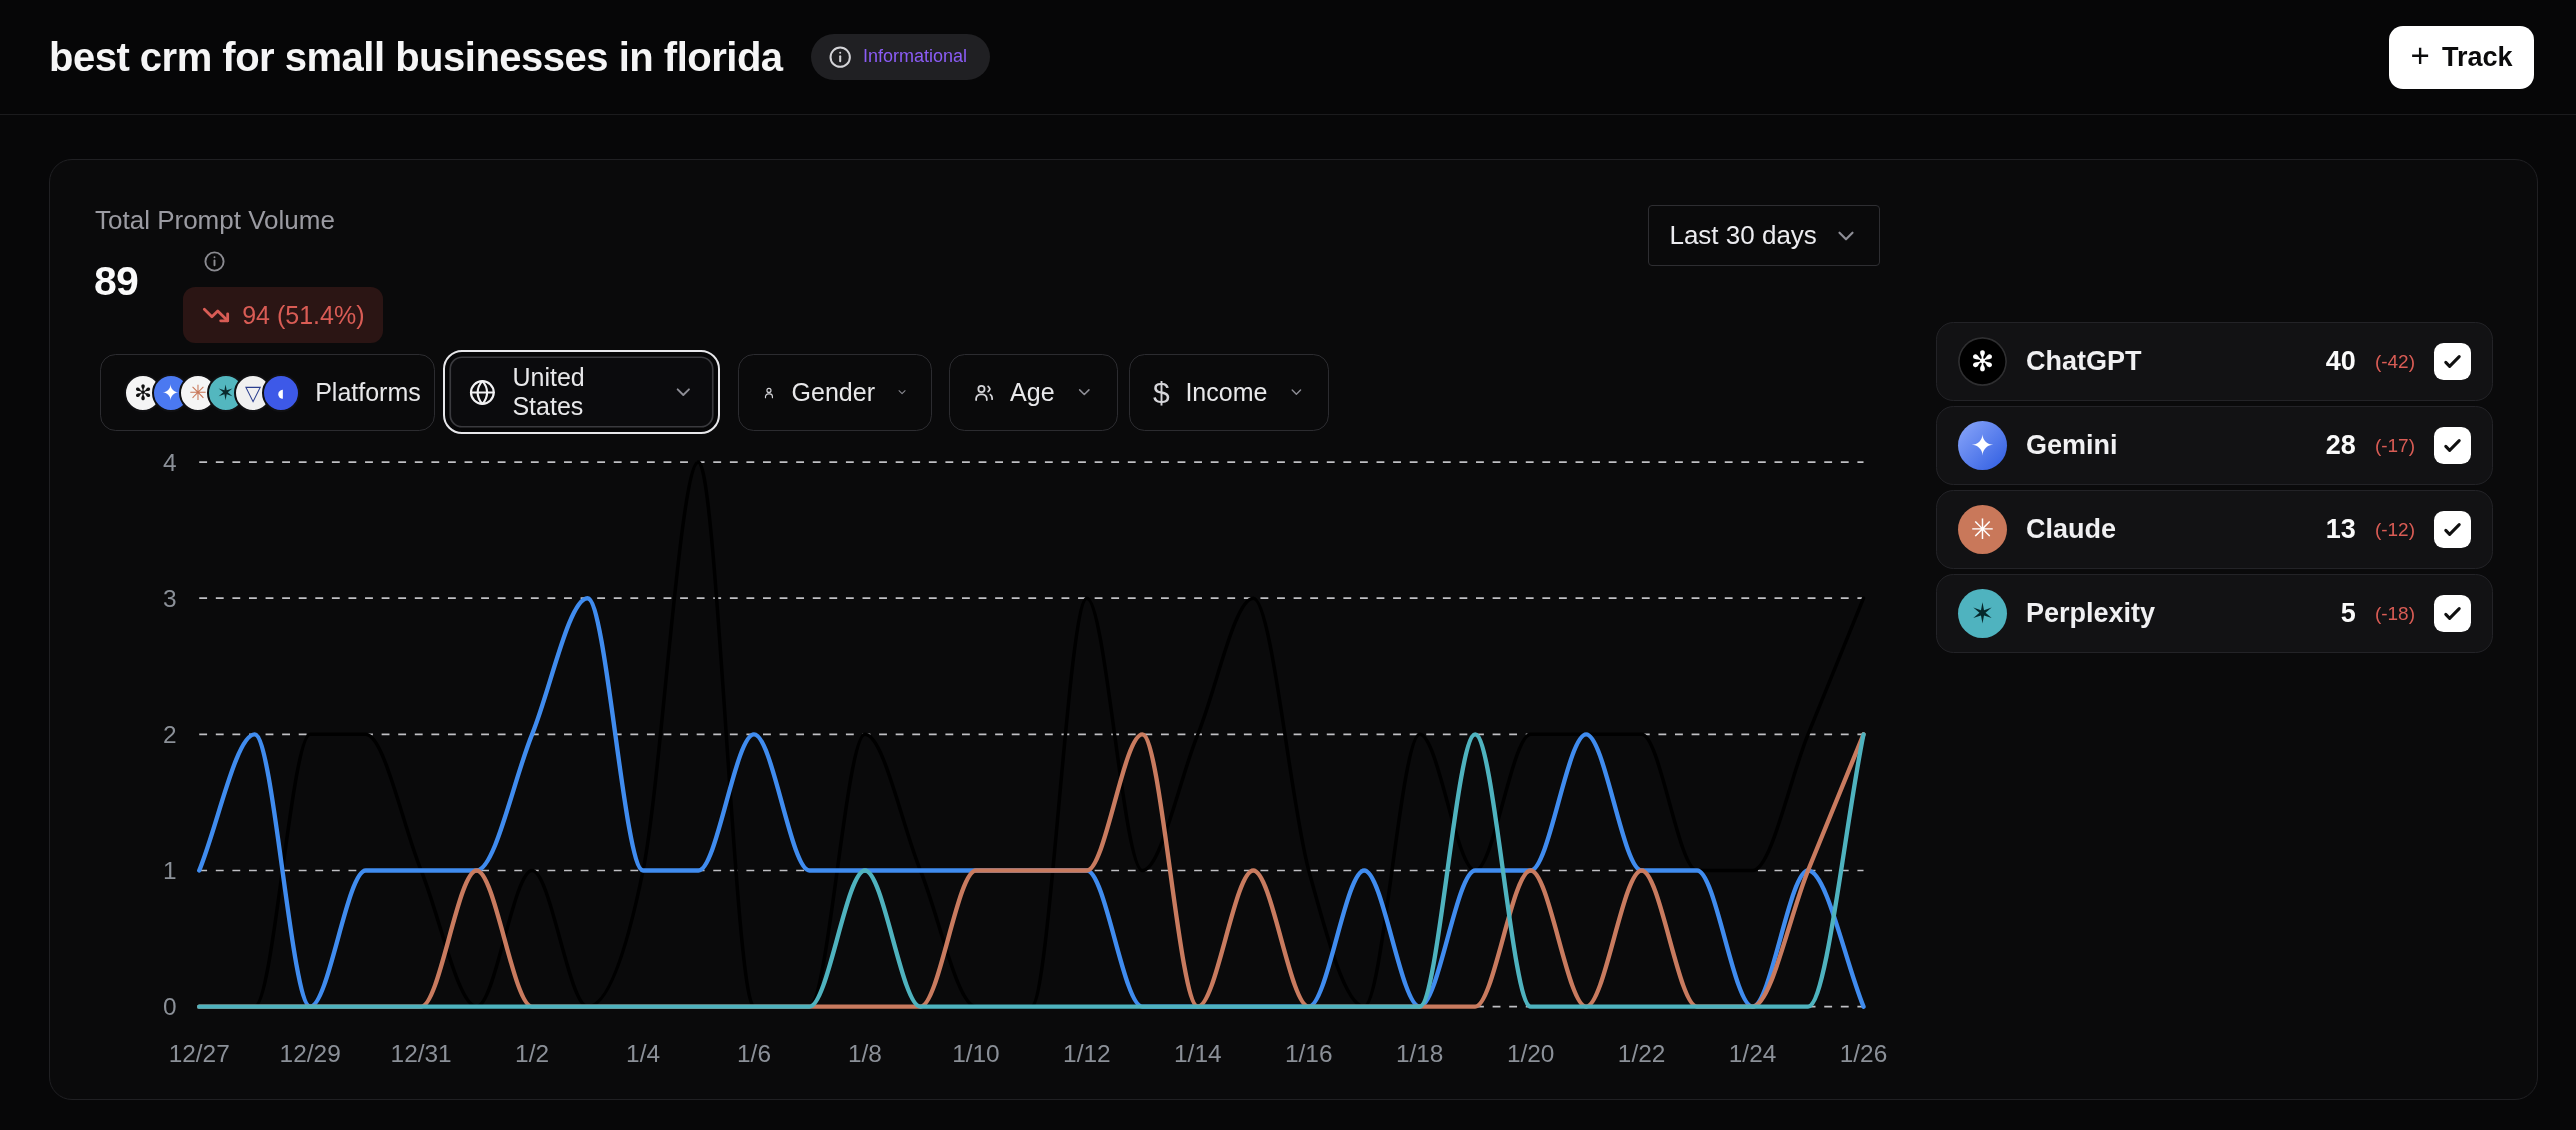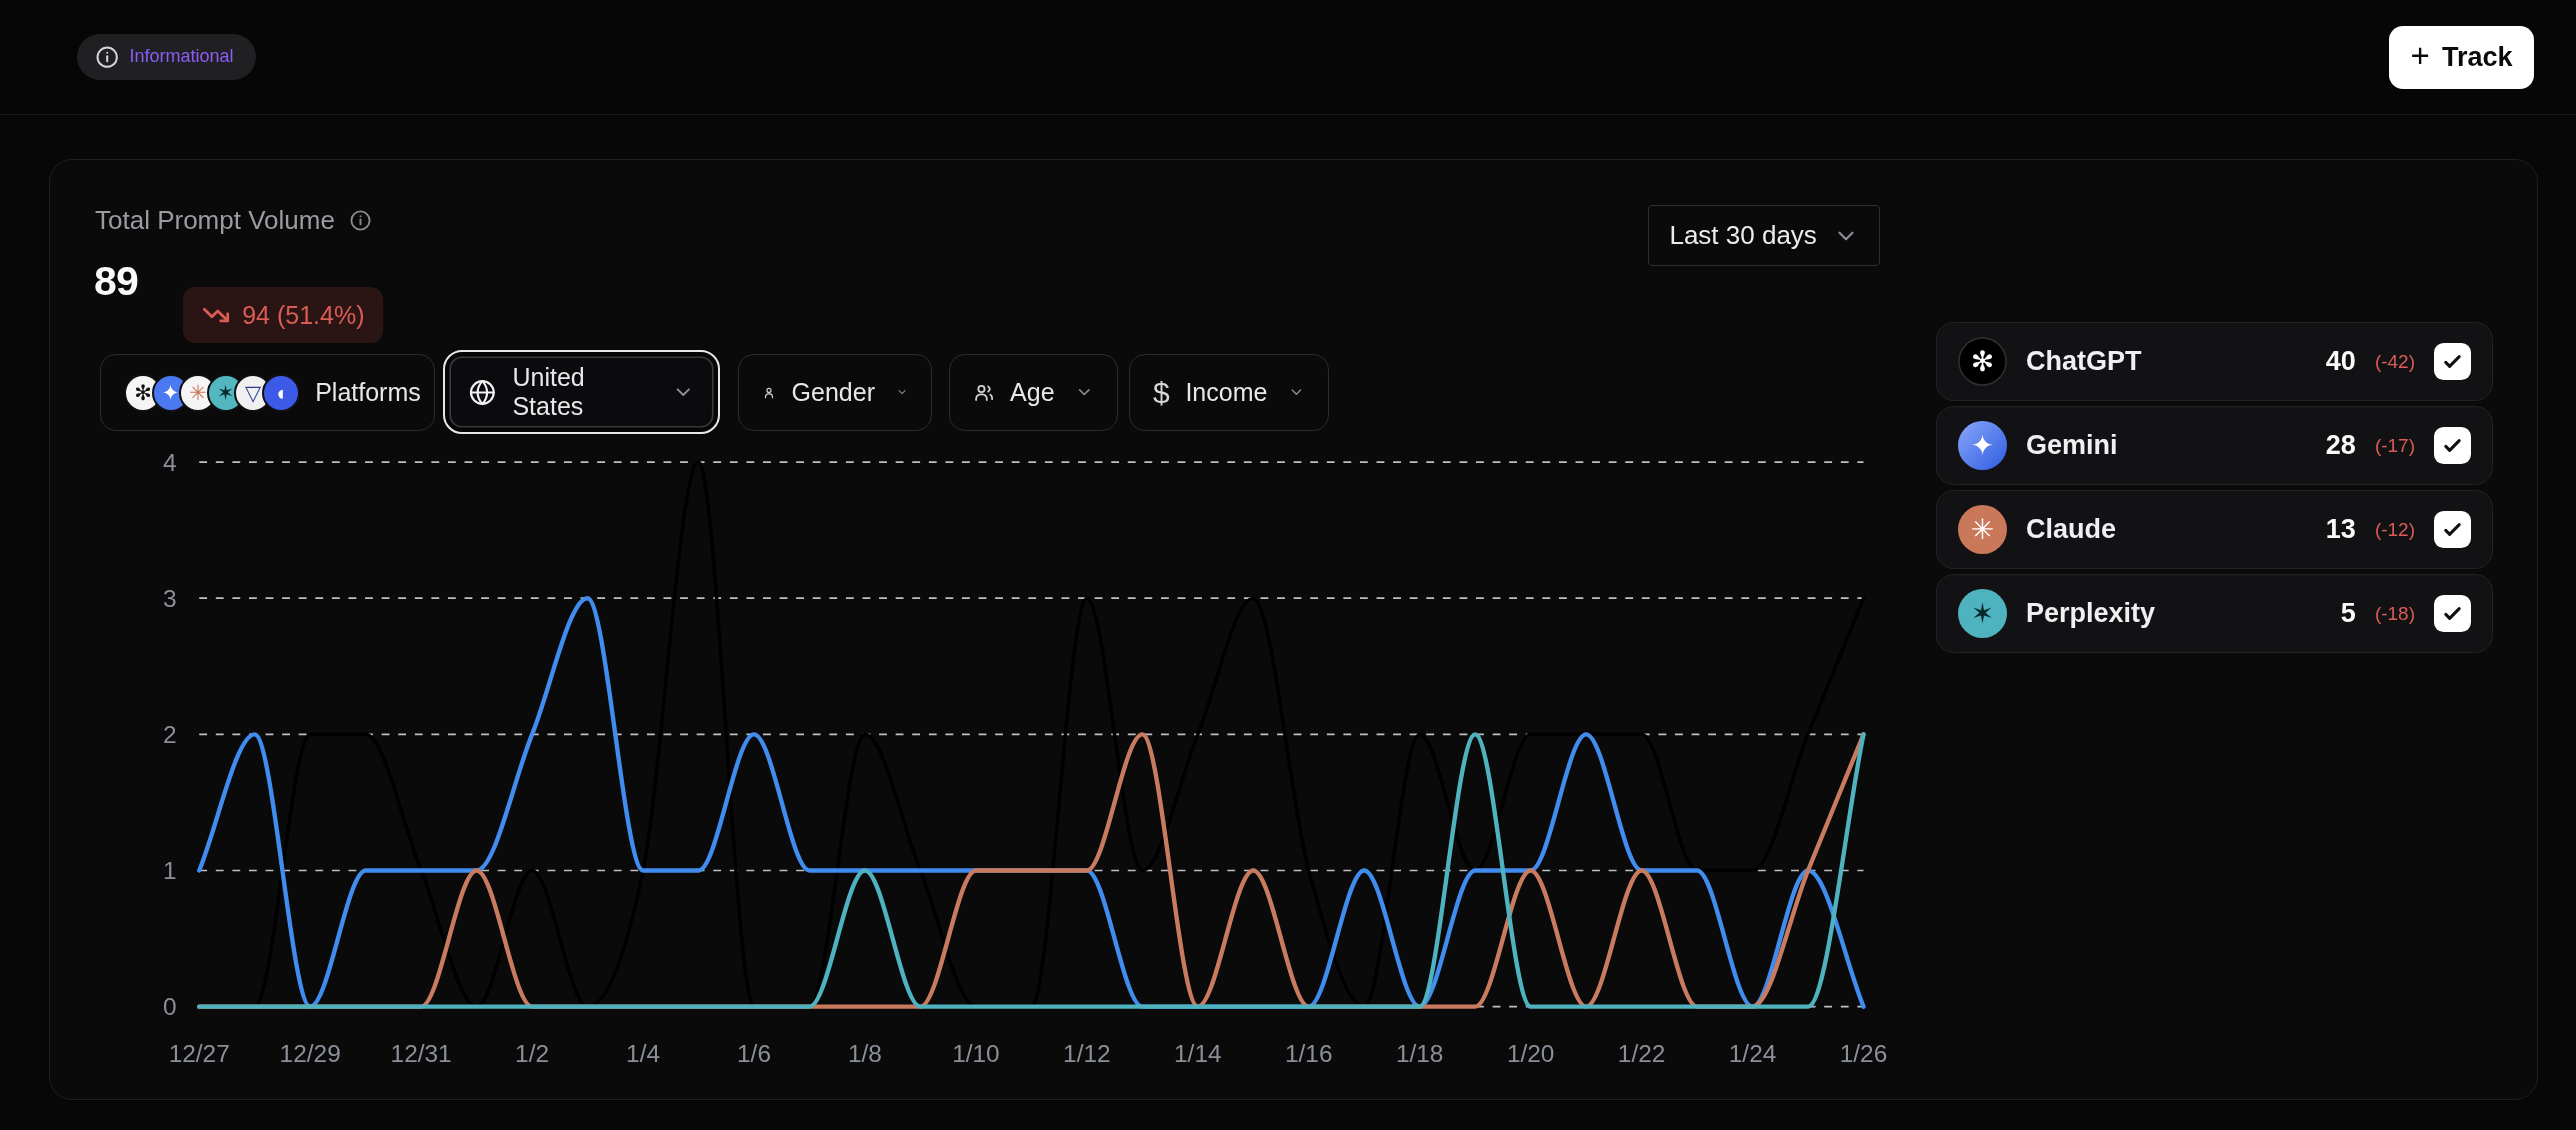--- a/index.html
+++ b/index.html
@@ -15,21 +15,21 @@
   .track-btn { margin-left:auto; background:#ffffff; color:#0b0b0c; border:none; border-radius:14px;
     width:145px; height:63px; display:flex; align-items:center; justify-content:center; gap:12.2px;
     font-size:27px; font-weight:600; cursor:pointer; font-family:inherit; }
   .track-plus { font-size:33px; font-weight:400; line-height:1; margin-top:-2.6px; }
 
   
   .card { position:absolute; left:49px; top:159px; width:2489px; height:941px; background:#0a0a0b;
     border:1.7px solid #202023; border-radius:23px; }
 
   .stat-label { position:absolute; left:45px; top:45px; display:flex; align-items:center; gap:14px;
-    color:#9b9ba2; font-size:26px; }
+    color:#9b9ba2; font-size:26px;flex-direction:column; }
   .stat-value { position:absolute; left:44px; top:98px; color:#fafafa; font-size:41px; font-weight:700;
     letter-spacing:-0.9px; }
   .stat-change { position:absolute; left:133px; top:127px; height:56px; display:flex; align-items:center;
     gap:12.2px; background:#2b1514; border-radius:12.2px; padding:0 19px; color:#d95c55; font-size:25px; }
 
   .range-btn { position:absolute; left:1598px; top:45px; width:232px; height:61px; background:transparent;
     border:1.7px solid #2e2e32; border-radius:4px; display:flex; align-items:center; justify-content:center;
     gap:15.7px; color:#ececf0; font-size:26px; cursor:pointer; font-family:inherit; }
 
   
@@ -59,20 +59,21 @@
     align-items:center; justify-content:center; flex:none; }
 
   svg.ico { stroke:#d4d4d8; fill:none; stroke-width:2; stroke-linecap:round; stroke-linejoin:round; }
   #chart-svg { position:absolute; left:0; top:0; }
   #chart-svg text { font-family:"Liberation Sans","DejaVu Sans",sans-serif; }
 </style>
 </head>
 <body>
 
 <div class="header">
+  <div class="title">best crm for small businesses in florida</div>
   <div class="intent-badge">
     <svg class="ico" width="24.4" height="24.4" viewBox="0 0 24 24">
         <circle cx="12" cy="12" r="9.5"></circle>
         <path d="M12 11v5"></path>
         <path d="M12 7.6h.01"></path>
       </svg>
     <span>Informational</span>
   </div>
   <button class="track-btn">
     <span class="track-plus">+</span>

